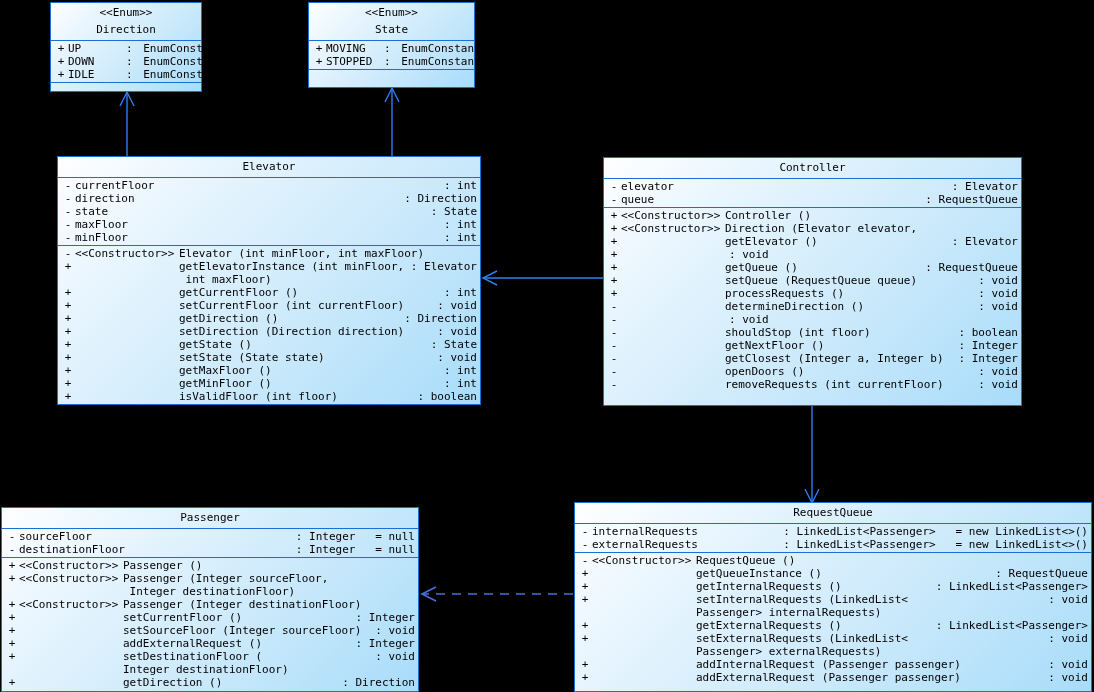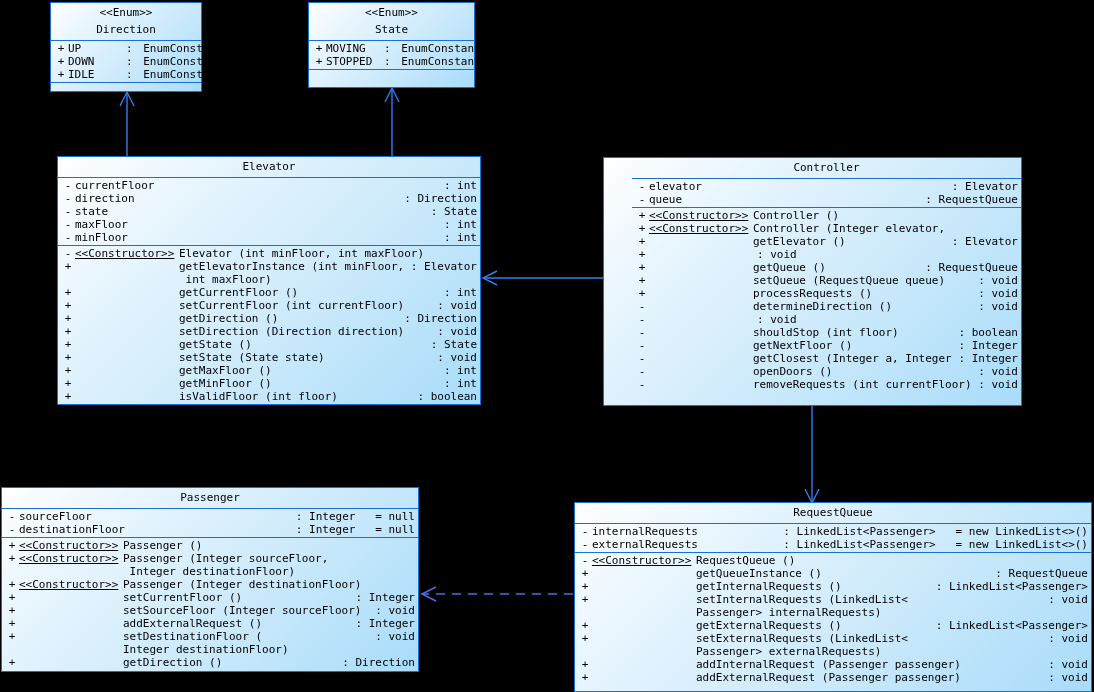--- a/index.html
+++ b/index.html
@@ -12,21 +12,21 @@
        background:linear-gradient(135deg,#ffffff 0%,#eaf6fe 22%,#cdeaFB 58%,#a8dcfa 100%);
        color:#000;}
   .uml .title{text-align:center;font-size:11px;line-height:14px;padding:3px 2px 3px 2px;
               white-space:pre;}
   .uml .sec{border-top:1px solid #1a6fd4;padding:1px 0 1px 0;}
   .uml .sec.empty{height:16px;}
   .row{display:flex;font-size:11px;line-height:13px;white-space:pre;padding:0 3px;}
   .vis{width:14px;flex:0 0 14px;text-align:center;}
   .nm{flex:1 1 auto;white-space:pre;overflow:hidden;}
   .ty{flex:0 0 auto;white-space:pre;padding-left:4px;}
-  .stereo{flex:0 0 auto;white-space:pre;text-decoration:underline;}
+  .stereo{flex:0 0 auto;white-space:pre;}
   
   .erow .ename{flex:0 0 58px;}
   .erow .ecol{flex:0 0 auto;}
 </style>
 </head>
 <body>
 
 <div id="canvas">
 
   <svg class="links" viewBox="0 0 1094 692">
@@ -96,45 +96,45 @@
         <div class="row"><span class="vis">+</span><span class="stereo" style="flex: 0 0 104px;"></span><span class="nm">getDirection ()</span><span class="ty">: Direction</span></div>
         <div class="row"><span class="vis">+</span><span class="stereo" style="flex: 0 0 104px;"></span><span class="nm">setDirection (Direction direction)</span><span class="ty">: void</span></div>
         <div class="row"><span class="vis">+</span><span class="stereo" style="flex: 0 0 104px;"></span><span class="nm">getState ()</span><span class="ty">: State</span></div>
         <div class="row"><span class="vis">+</span><span class="stereo" style="flex: 0 0 104px;"></span><span class="nm">setState (State state)</span><span class="ty">: void</span></div>
         <div class="row"><span class="vis">+</span><span class="stereo" style="flex: 0 0 104px;"></span><span class="nm">getMaxFloor ()</span><span class="ty">: int</span></div>
         <div class="row"><span class="vis">+</span><span class="stereo" style="flex: 0 0 104px;"></span><span class="nm">getMinFloor ()</span><span class="ty">: int</span></div>
         <div class="row"><span class="vis">+</span><span class="stereo" style="flex: 0 0 104px;"></span><span class="nm">isValidFloor (int floor)</span><span class="ty">: boolean</span></div>
       </div>
   </div>
 
-  <div class="uml" id="box-controller" style="left:603px;top:157px;width:419px;height:249px;padding-left:28px;">
+  <div class="uml" id="box-controller" style="left:603px;top:157px;width:419px;height:249px;">
     <div class="title">Controller</div>
     <div class="sec" id="attrs-controller">
         <div class="row"><span class="vis">-</span><span class="nm">elevator</span><span class="ty">: Elevator</span></div>
         <div class="row"><span class="vis">-</span><span class="nm">queue</span><span class="ty">: RequestQueue</span></div>
       </div>
     <div class="sec" id="ops-controller">
         <div class="row"><span class="vis">+</span><span class="stereo" style="flex: 0 0 104px;">&lt;&lt;Constructor&gt;&gt;</span><span class="nm">Controller ()</span><span class="ty"></span></div>
-        <div class="row"><span class="vis">+</span><span class="stereo" style="flex: 0 0 104px;">&lt;&lt;Constructor&gt;&gt;</span><span class="nm">Controller (Integer elevator,</span><span class="ty"></span></div>
+        <div class="row"><span class="vis">+</span><span class="stereo" style="flex: 0 0 104px;">&lt;&lt;Constructor&gt;&gt;</span><span class="nm">Direction (Elevator elevator,</span><span class="ty"></span></div>
         <div class="row"><span class="vis">+</span><span class="stereo" style="flex: 0 0 104px;"></span><span class="nm">getElevator ()</span><span class="ty">: Elevator</span></div>
         <div class="row"><span class="vis">+</span><span class="stereo" style="flex: 0 0 104px;"></span><span class="ty">: void</span></div>
         <div class="row"><span class="vis">+</span><span class="stereo" style="flex: 0 0 104px;"></span><span class="nm">getQueue ()</span><span class="ty">: RequestQueue</span></div>
         <div class="row"><span class="vis">+</span><span class="stereo" style="flex: 0 0 104px;"></span><span class="nm">setQueue (RequestQueue queue)</span><span class="ty">: void</span></div>
         <div class="row"><span class="vis">+</span><span class="stereo" style="flex: 0 0 104px;"></span><span class="nm">processRequests ()</span><span class="ty">: void</span></div>
         <div class="row"><span class="vis">-</span><span class="stereo" style="flex: 0 0 104px;"></span><span class="nm">determineDirection ()</span><span class="ty">: void</span></div>
         <div class="row"><span class="vis">-</span><span class="stereo" style="flex: 0 0 104px;"></span><span class="ty">: void</span></div>
         <div class="row"><span class="vis">-</span><span class="stereo" style="flex: 0 0 104px;"></span><span class="nm">shouldStop (int floor)</span><span class="ty">: boolean</span></div>
         <div class="row"><span class="vis">-</span><span class="stereo" style="flex: 0 0 104px;"></span><span class="nm">getNextFloor ()</span><span class="ty">: Integer</span></div>
         <div class="row"><span class="vis">-</span><span class="stereo" style="flex: 0 0 104px;"></span><span class="nm">getClosest (Integer a, Integer b)</span><span class="ty">: Integer</span></div>
         <div class="row"><span class="vis">-</span><span class="stereo" style="flex: 0 0 104px;"></span><span class="nm">openDoors ()</span><span class="ty">: void</span></div>
         <div class="row"><span class="vis">-</span><span class="stereo" style="flex: 0 0 104px;"></span><span class="nm">removeRequests (int currentFloor)</span><span class="ty">: void</span></div>
       </div>
   </div>
 
-  <div class="uml" id="box-passenger" style="left:1px;top:487px;width:418px;height:185px;">
+  <div class="uml" id="box-passenger" style="left:1px;top:507px;width:418px;height:185px;">
     <div class="title">Passenger</div>
     <div class="sec" id="attrs-passenger">
         <div class="row"><span class="vis">-</span><span class="nm">sourceFloor     </span><span class="ty">: Integer   = null</span></div>
         <div class="row"><span class="vis">-</span><span class="nm">destinationFloor</span><span class="ty">: Integer   = null</span></div>
       </div>
     <div class="sec" id="ops-passenger">
         <div class="row"><span class="vis">+</span><span class="stereo" style="flex: 0 0 104px;">&lt;&lt;Constructor&gt;&gt;</span><span class="nm">Passenger ()</span><span class="ty"></span></div>
         <div class="row"><span class="vis">+</span><span class="stereo" style="flex: 0 0 104px;">&lt;&lt;Constructor&gt;&gt;</span><span class="nm">Passenger (Integer sourceFloor,</span><span class="ty"></span></div>
         <div class="row"><span class="vis"></span><span class="stereo" style="flex: 0 0 104px;"></span><span class="nm"> Integer destinationFloor)</span><span class="ty"></span></div>
         <div class="row"><span class="vis">+</span><span class="stereo" style="flex: 0 0 104px;">&lt;&lt;Constructor&gt;&gt;</span><span class="nm">Passenger (Integer destinationFloor)</span><span class="ty"></span></div>

